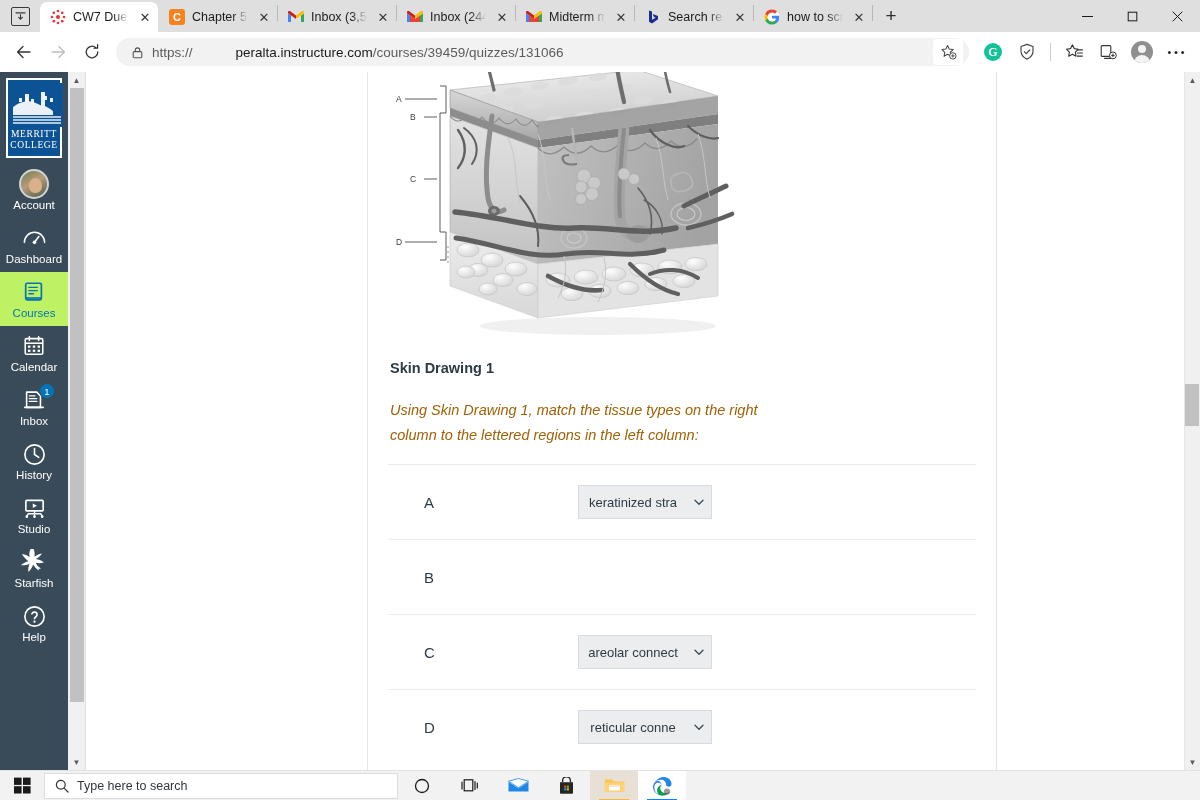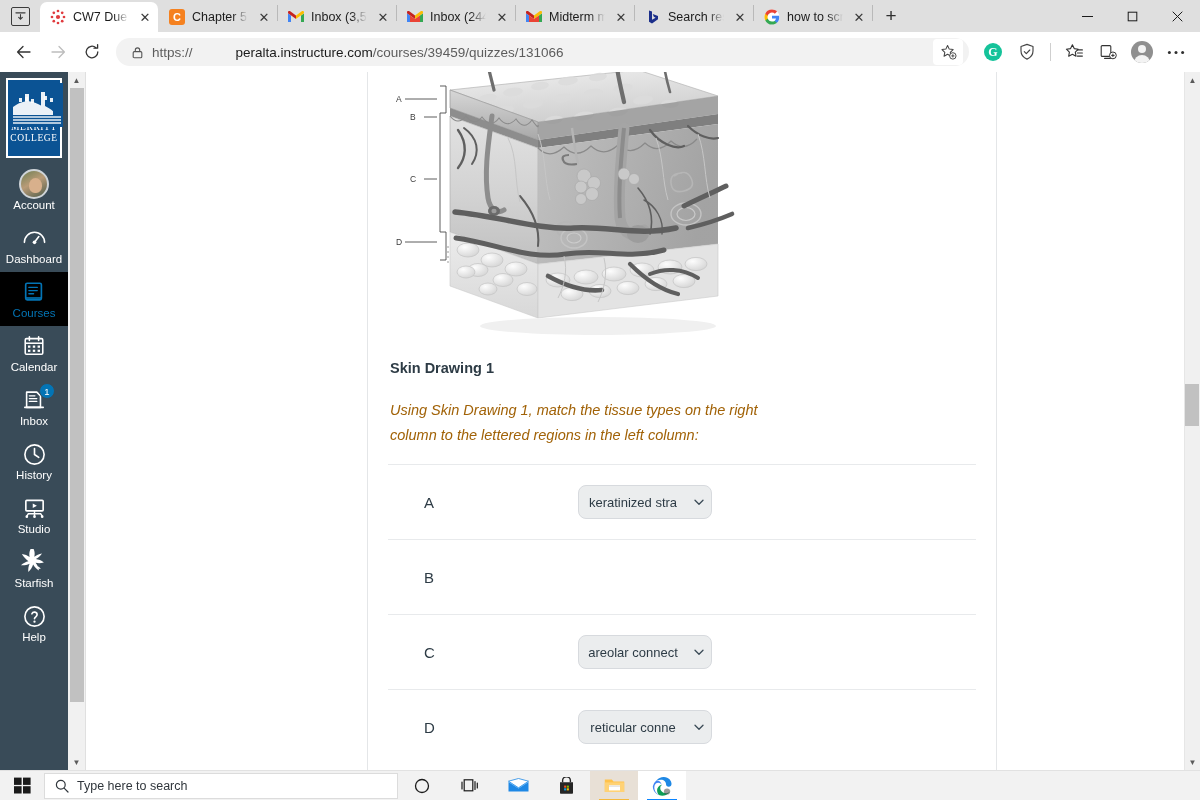--- a/index.html
+++ b/index.html
@@ -127,30 +127,30 @@
   
   .canvas-nav {
     width: 68px; background: #394b58; color: #fff;
     display: flex; flex-direction: column; align-items: center;
     flex: 0 0 68px; overflow: hidden;
   }
   .logo-box {
     width: 56px; height: 80px; margin: 6px 0 6px 0;
     background: #0b5394; border: 2px solid #ffffff;
     display: flex; flex-direction: column; align-items: center;
-    justify-content: flex-end; padding-bottom: 12px; position: relative;
+    justify-content: flex-end; padding-bottom: 5px; position: relative;
   }
   .logo-art { position: absolute; top: 3px; left: 3px; right: 3px; height: 44px; }
   .logo-txt { font-family: "Liberation Serif", serif; font-size: 9.5px; letter-spacing: 0.6px; text-align: center; line-height: 11px; color: #fff; }
   .nav-item {
     width: 68px; padding: 7px 0 7px; display: flex;
     flex-direction: column; align-items: center; gap: 2px;
     font-size: 11.5px; color: #ffffff; position: relative;
   }
-  .nav-item.active { background: #000000; color: #0374b5; }
+  .nav-item.active { background: #bef264; color: #0374b5; }
   .nav-ico { height: 26px; display: flex; align-items: center; justify-content: center; }
   .nav-photo {
     width: 30px; height: 30px; border-radius: 50%;
     background: linear-gradient(150deg,#6d7f54 0%,#b99b77 45%,#4e5c4a 100%);
     border: 2px solid #cfd4d8; position: relative; overflow: hidden;
   }
   .nav-photo::after {
     content:""; position:absolute; left:8px; top:7px; width:13px; height:15px;
     border-radius: 50% 50% 45% 45%; background:#d8b08c;
   }
@@ -197,21 +197,21 @@
   .match-row {
     display: flex; align-items: center; height: 75px;
     border-top: 1px solid #e8eaec; padding: 0 0 0 10px;
   }
   .match-letter {
     font-size: 15px; color: #2d3b45; width: 180px; flex: 0 0 180px;
     padding-left: 26px;
   }
   .match-select {
     width: 134px; height: 34px; flex: 0 0 134px;
-    background: #ebedee; border: 1px solid #d7dade; border-radius: 8px;
+    background: #ebedee; border: 1px solid #d7dade; border-radius: 0;
     display: flex; align-items: center; padding: 0 6px 0 8px; gap: 14px;
   }
   .match-select-text {
     flex: 1; font-size: 13px; color: #2d3b45;
     white-space: nowrap; overflow: hidden; text-align: center;
   }
   .chev { width: 12px; flex: 0 0 12px; color: #3a4a56; font-size: 10px; display:flex; align-items:center; justify-content:center; }
 
   
   .page-scroll {

